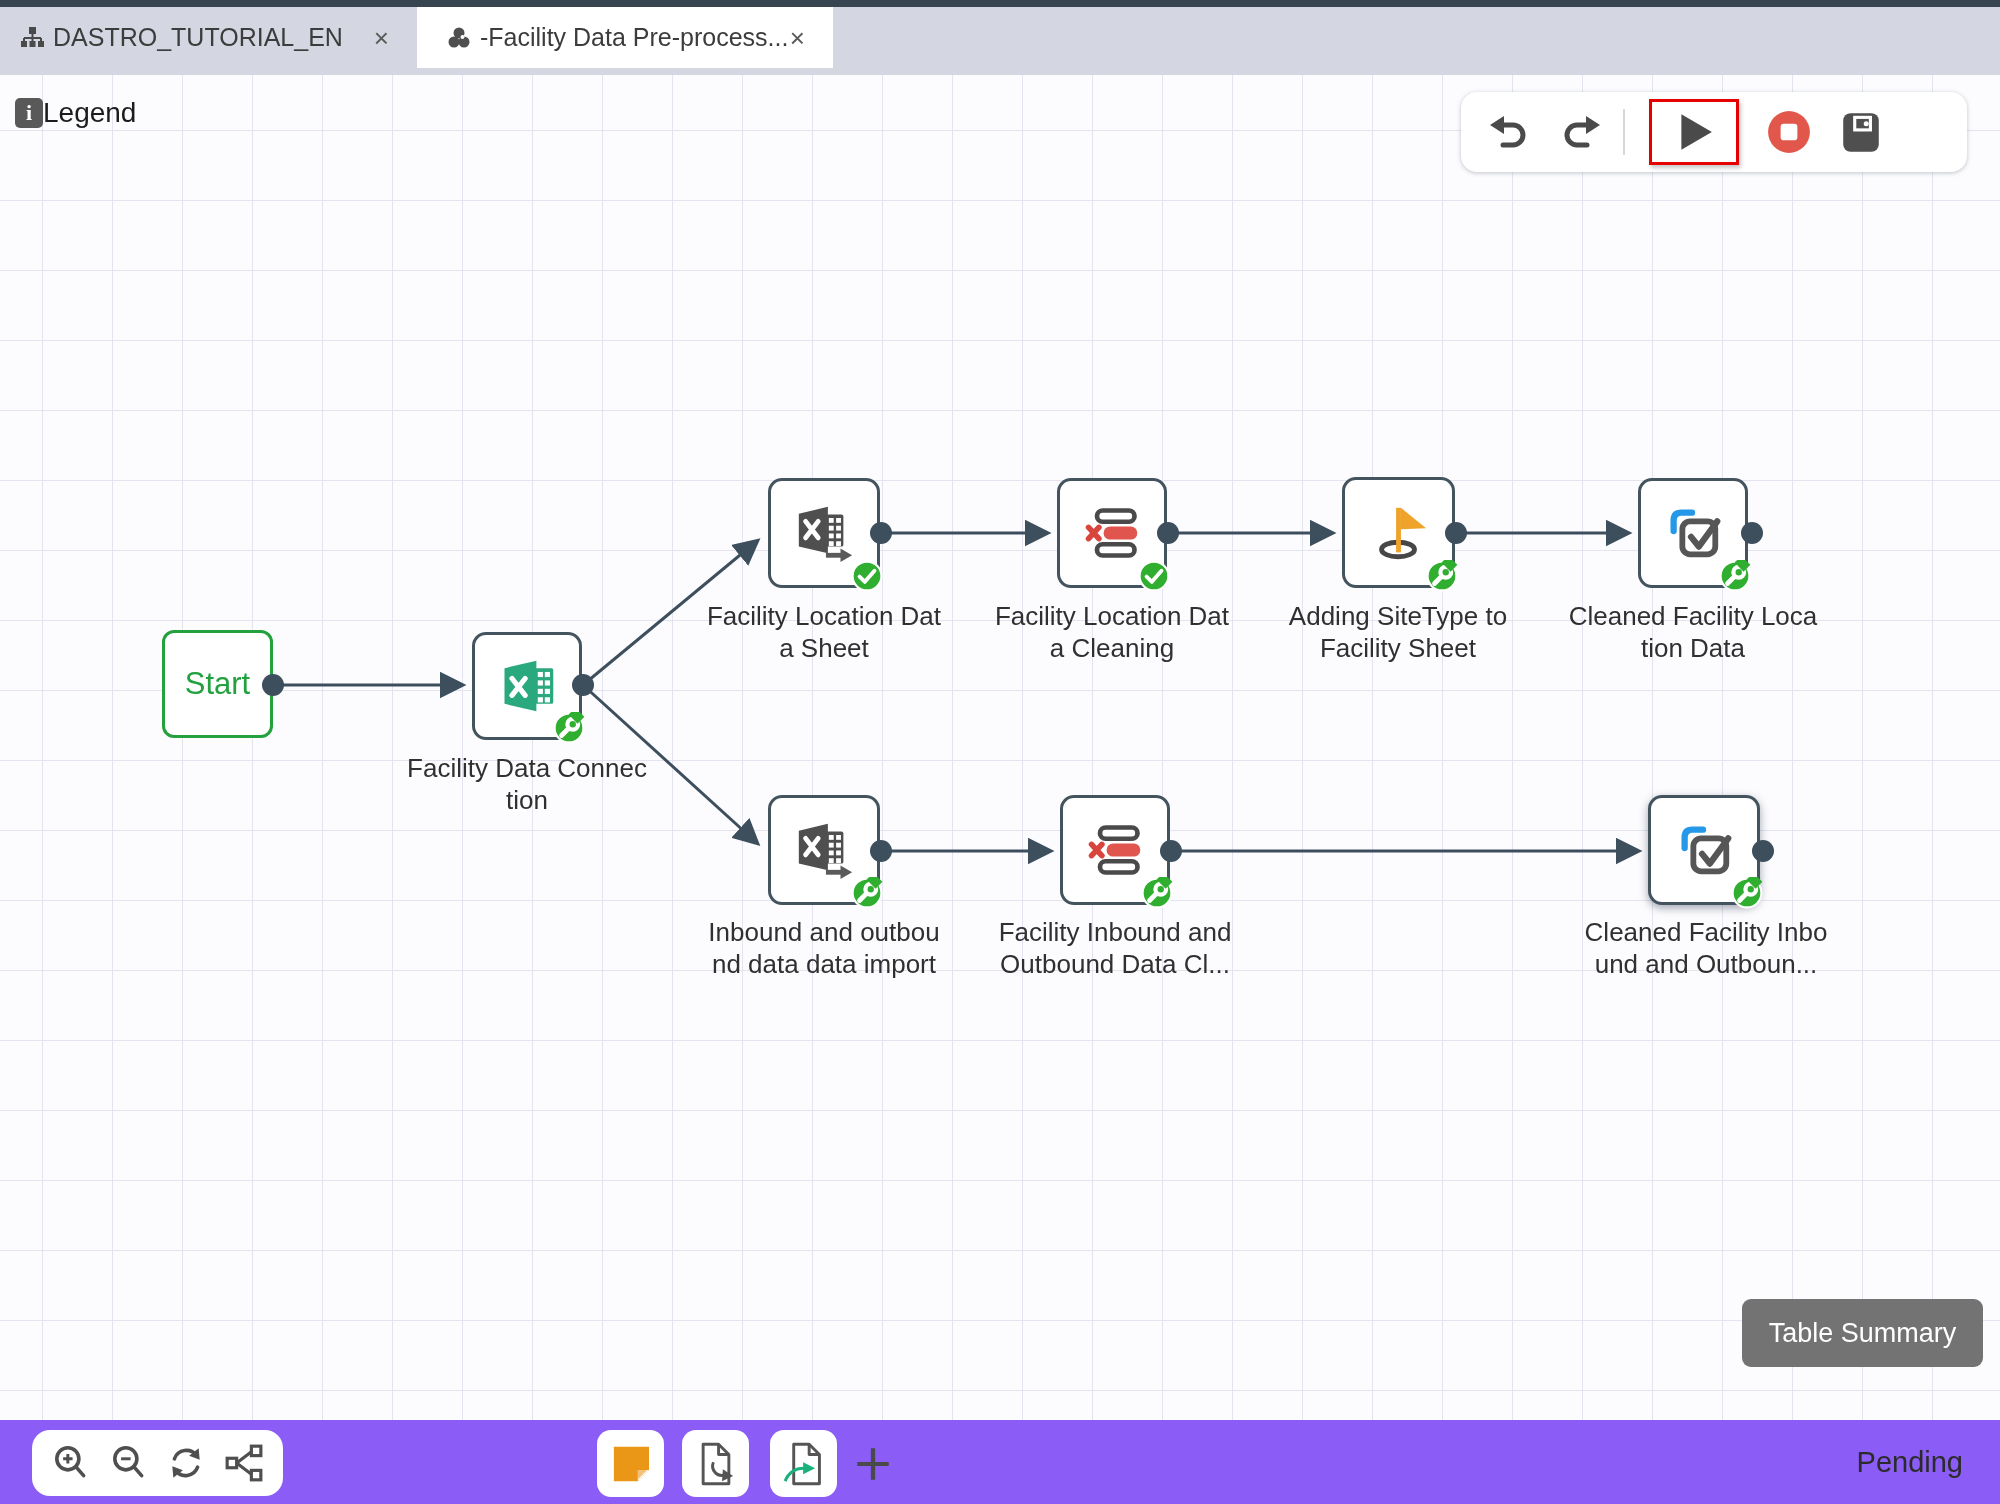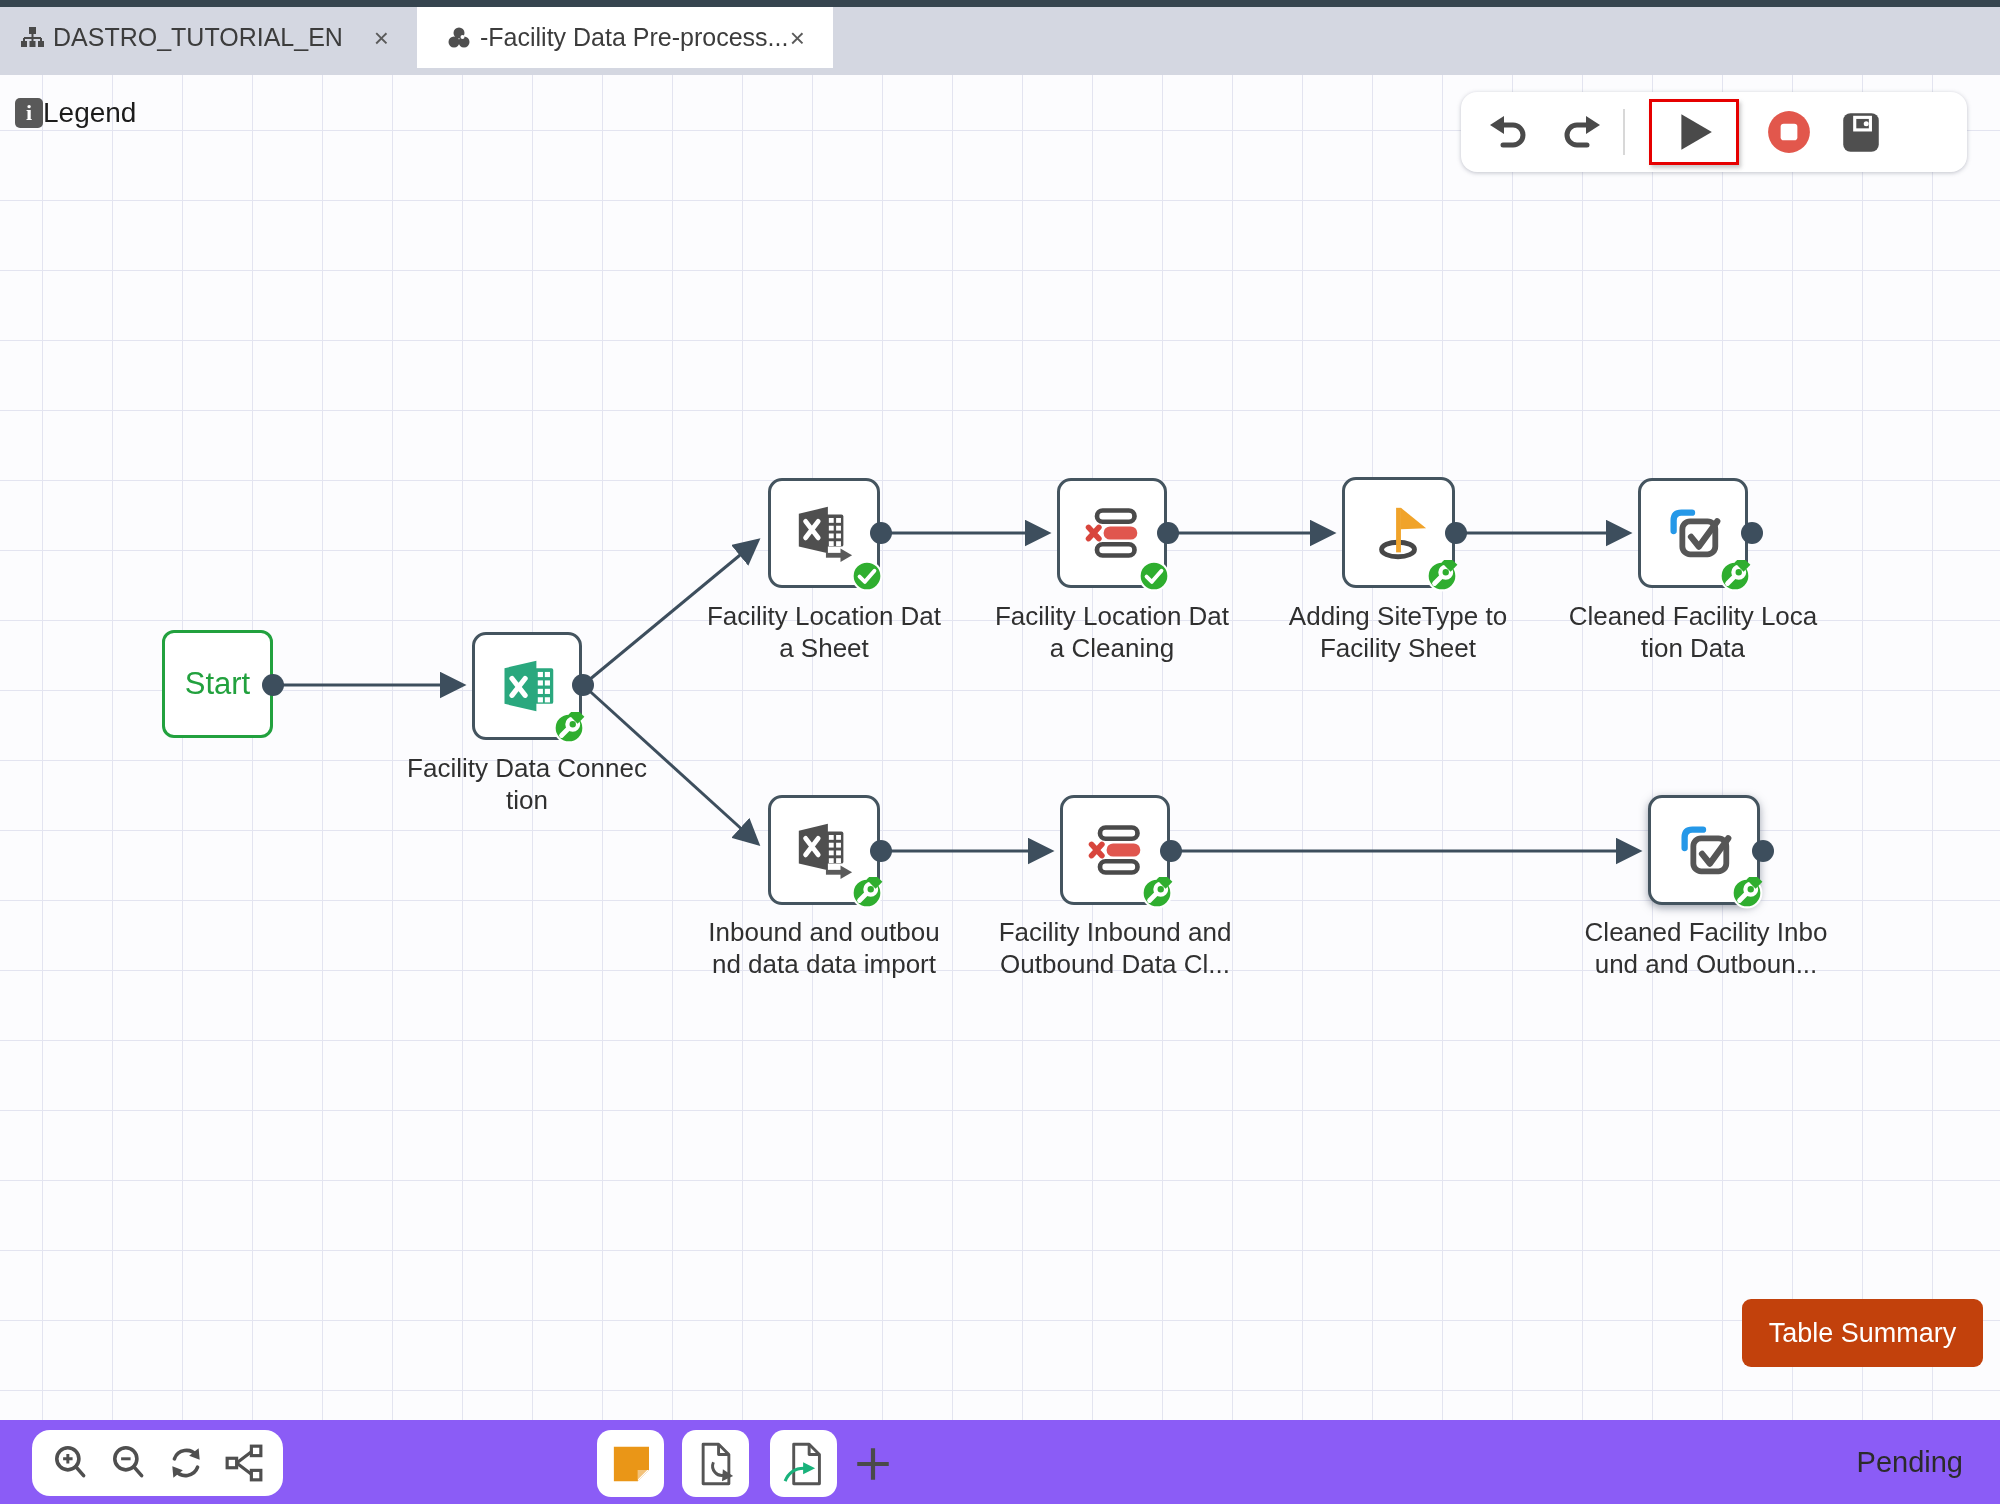--- a/index.html
+++ b/index.html
@@ -55,21 +55,21 @@
   .bottombar { position:absolute; left:0; top:1420px; width:2000px; height:84px; background:#8b5cf6; }
   .zoom-pill { position:absolute; left:32px; top:10px; width:251px; height:66px; background:#fff;
     border-radius:18px; display:flex; align-items:center; justify-content:space-around; padding:0 10px; }
   .sq-btn { position:absolute; top:10px; width:67px; height:67px; background:#fff; border-radius:14px;
     display:flex; align-items:center; justify-content:center; }
   .plus-btn { position:absolute; left:850px; top:24px; width:46px; height:40px;
     display:flex; align-items:center; justify-content:center; }
   .pending { position:absolute; right:37px; top:0; height:84px; display:flex; align-items:center;
     font-size:29px; color:#2b2b2b; }
 
-  .table-summary { position:absolute; left:1742px; top:1299px; width:241px; height:68px; background:#c2410c;
+  .table-summary { position:absolute; left:1742px; top:1299px; width:241px; height:68px; background:#737373;
     border-radius:9px; color:#fff; font-size:27px; display:flex; align-items:center; justify-content:center; }
 </style>
 </head>
 <body>
 
 <div class="top-strip"></div>
 <div class="tabbar">
   <div class="tab tab-1">
     <svg class="ticon" viewBox="0 0 24 24">
       <rect x="9" y="1" width="7" height="7" fill="#4a4a4a"></rect>

